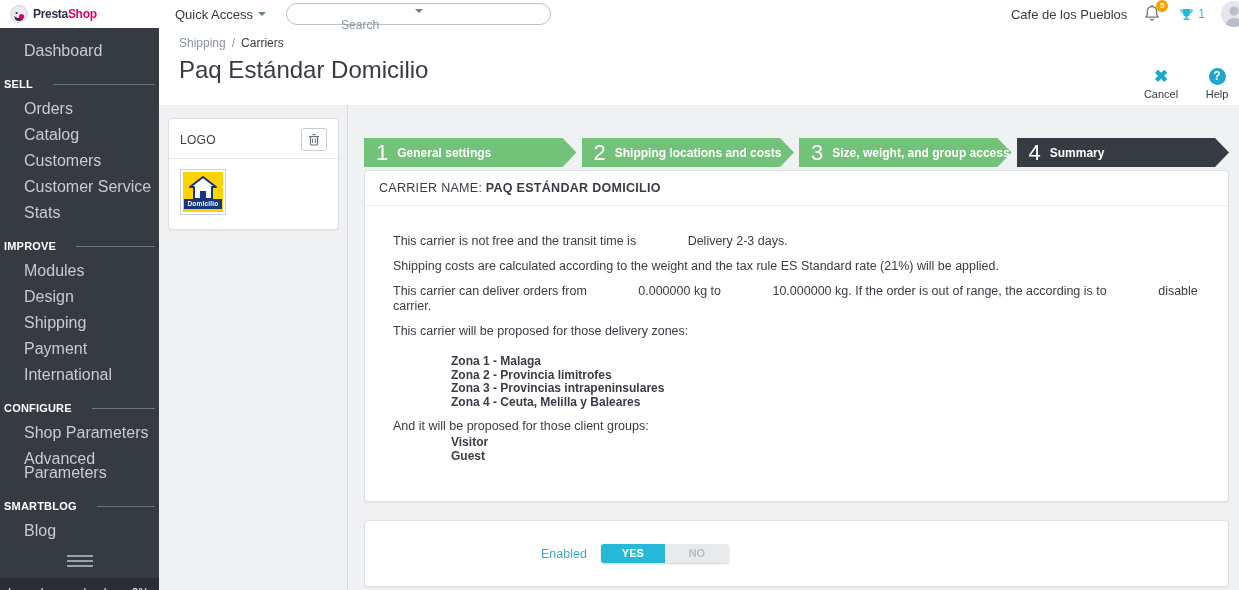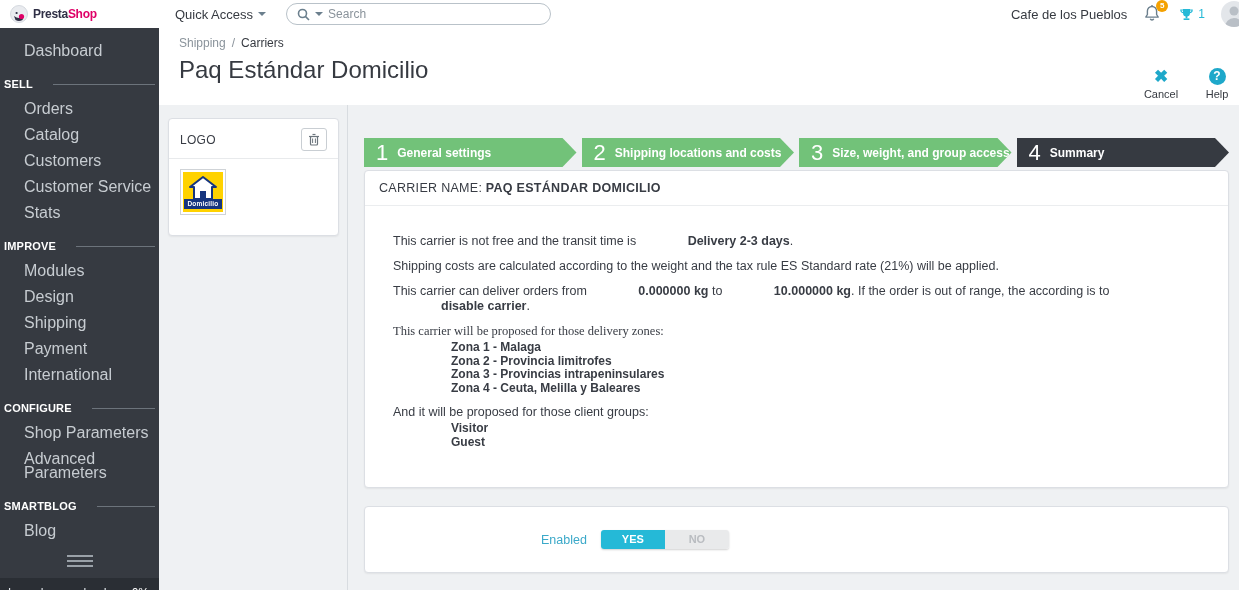--- a/index.html
+++ b/index.html
@@ -12,21 +12,21 @@
     display:flex; align-items:center; padding-left:10px; z-index:5; }
   .brand { display:flex; align-items:center; gap:5px; cursor:pointer; }
   .brand .word { font-size:12px; font-weight:700; color:#2f2f45; letter-spacing:-.3px; }
   .brand .word .pink { color:#df0067; }
   .topbar { position:absolute; left:159px; top:0; right:0; height:28px; background:#fff;
     display:flex; align-items:center; padding:0 0 0 16px; z-index:4; }
   .quick-access { font-size:13px; color:#363a41; display:flex; align-items:center; gap:5px; cursor:pointer;text-align:center; }
   .caret { width:0; height:0; border-left:4px solid transparent; border-right:4px solid transparent;
     border-top:4px solid #6b7f8d; display:inline-block; }
   .search-pill { margin-left:20px; width:265px; height:22px; border:1px solid #b9c2c9; border-radius:12px;
-    display:flex; align-items:center; padding:0 10px; gap:5px; background:#fff; }
+    display:flex; align-items:center; padding:0 10px; gap:5px; background:#fff;flex-direction:column; }
   .search-pill input { border:0; outline:0; font-size:12px; color:#363a41; flex:1; background:transparent;
     font-family:"Liberation Sans", sans-serif; }
   .search-pill input::placeholder { color:#8a939b; }
   .topbar-right { margin-left:auto; display:flex; align-items:center; gap:16px; padding-right:0; }
   .shop-name { font-size:13px; color:#363a41; cursor:pointer; }
   .bell-wrap { position:relative; width:20px; height:20px; cursor:pointer; }
   .badge { position:absolute; top:-4px; right:-5px; min-width:12px; height:12px; border-radius:7px;
     background:#f4a100; color:#fff; font-size:8px; font-weight:700; line-height:12px; text-align:center; padding:0 2px; }
   .trophy-wrap { display:flex; align-items:center; gap:4px; color:#25b9d7; font-size:12px; cursor:pointer; }
   .avatar { width:26px; height:26px; border-radius:50%; background:#e3e6ea; overflow:hidden;
@@ -59,21 +59,21 @@
   .menu-collapse .bars { width:26px; }
   .menu-collapse .bars div { height:2px; background:#9aa1a8; margin:3px 0; }
   .launch-row { display:flex; justify-content:space-between; align-items:center; padding:8px 10px 6px 8px; }
   .launch-row .launch-label { font-size:12px; color:#e1e5ea; }
   .launch-row .launch-pct { font-size:12px; color:#fff; }
 
   
   .content { position:absolute; left:159px; top:105px; right:0; bottom:0; background:#eff1f3; display:flex; }
   .logo-col { width:189px; flex:none; border-right:1px solid #d8dce0; padding:13px 8px 0 9px; }
   .logo-card { background:#fff; border:1px solid #dcdfe4; border-radius:4px; box-shadow:0 1px 2px rgba(0,0,0,.08);
-    padding:9px 11px 20px 11px; }
+    padding:9px 11px 14px 11px; }
   .logo-card-head { display:flex; justify-content:space-between; align-items:center; }
   .logo-card-title { font-size:12px; color:#383c44; letter-spacing:.3px; }
   .trash-btn { width:26px; height:23px; border:1px solid #c9ced3; border-radius:3px; background:#fff;
     display:flex; align-items:center; justify-content:center; cursor:pointer; }
   .logo-card-divider { border:0; border-top:1px solid #e8eaec; margin:7px -11px 10px -11px; }
   .carrier-logo-frame { width:46px; height:46px; border:1px solid #cfd3d7; background:#fff; padding:2px; }
   .carrier-logo { position:relative; width:40px; height:40px; background:#ffd200; }
   .carrier-logo .banner { position:absolute; left:1px; right:1px; bottom:3px; height:10px; background:#16357f;
     color:#fff; font-size:6.5px; font-weight:700; text-align:center; line-height:10px; letter-spacing:.2px; }
 
@@ -91,21 +91,21 @@
   
   .panel { background:#fff; border:1px solid #dcdfe4; border-radius:4px; box-shadow:0 1px 2px rgba(0,0,0,.06); }
   .summary-panel { margin-top:3px; }
   .summary-head { padding:10px 14px; border-bottom:1px solid #ebedef; font-size:12.5px; color:#383c44; }
   .summary-head .hd-label { letter-spacing:.3px; }
   .summary-head .hd-value { font-weight:700; letter-spacing:.3px; }
   .summary-body { padding:28px 30px 38px 28px; font-size:12.5px; color:#383c44; }
   .summary-body p { margin:0 0 10px 0; line-height:15px; }
   .zone-list, .group-list { margin:2px 0 10px 58px; }
   .zone-list div, .group-list div { font-weight:700; line-height:13.5px; font-size:12px; }
-  b { font-weight:700;padding-left:48px; }
+  b { font-weight:400;padding-left:48px; }
 
   
   .enabled-panel { margin-top:18px; height:67px; display:flex; align-items:center; }
   .enabled-inner { display:flex; align-items:center; margin-left:176px; gap:14px; }
   .enabled-label { font-size:12.5px; color:#3ba9c9; }
   .toggle { display:flex; border-radius:3px; overflow:hidden; box-shadow:0 1px 2px rgba(0,0,0,.18); cursor:pointer; }
   .toggle .opt { width:64px; height:19px; font-size:11px; font-weight:700; text-align:center; line-height:19px; }
   .toggle .opt.on { background:#25b9d7; color:#fff; }
   .toggle .opt.off { background:#e9eaeb; color:#b9bcc0; }
 </style>
@@ -293,21 +293,21 @@
 
       <div class="panel summary-panel">
         <div class="summary-head">
           <span class="hd-label">CARRIER NAME:</span>
           <span class="hd-value">PAQ ESTÁNDAR DOMICILIO</span>
         </div>
         <div class="summary-body">
           <p><span>This carrier is not free and the transit time is </span><b>Delivery 2-3 days</b><span>.</span></p>
           <p>Shipping costs are calculated according to the weight and the tax rule ES Standard rate (21%) will be applied.</p>
           <p><span>This carrier can deliver orders from </span><b>0.000000 kg</b><span> to </span><b>10.000000 kg</b><span>. If the order is out of range, the according is to </span><b>disable carrier</b><span>.</span></p>
-          <p style="margin-bottom:2px;font-family:Liberation Serif, serif;">This carrier will be proposed for those delivery zones:</p>
+          <p style="margin-bottom:16px;">This carrier will be proposed for those delivery zones:</p>
           <div class="zone-list">
             <div>Zona 1 - Malaga</div>
             <div>Zona 2 - Provincia limitrofes</div>
             <div>Zona 3 - Provincias intrapeninsulares</div>
             <div>Zona 4 - Ceuta, Melilla y Baleares</div>
           </div>
           <p style="margin-bottom:2px;">And it will be proposed for those client groups:</p>
           <div class="group-list" style="margin-bottom:0;">
             <div>Visitor</div>
             <div>Guest</div>

